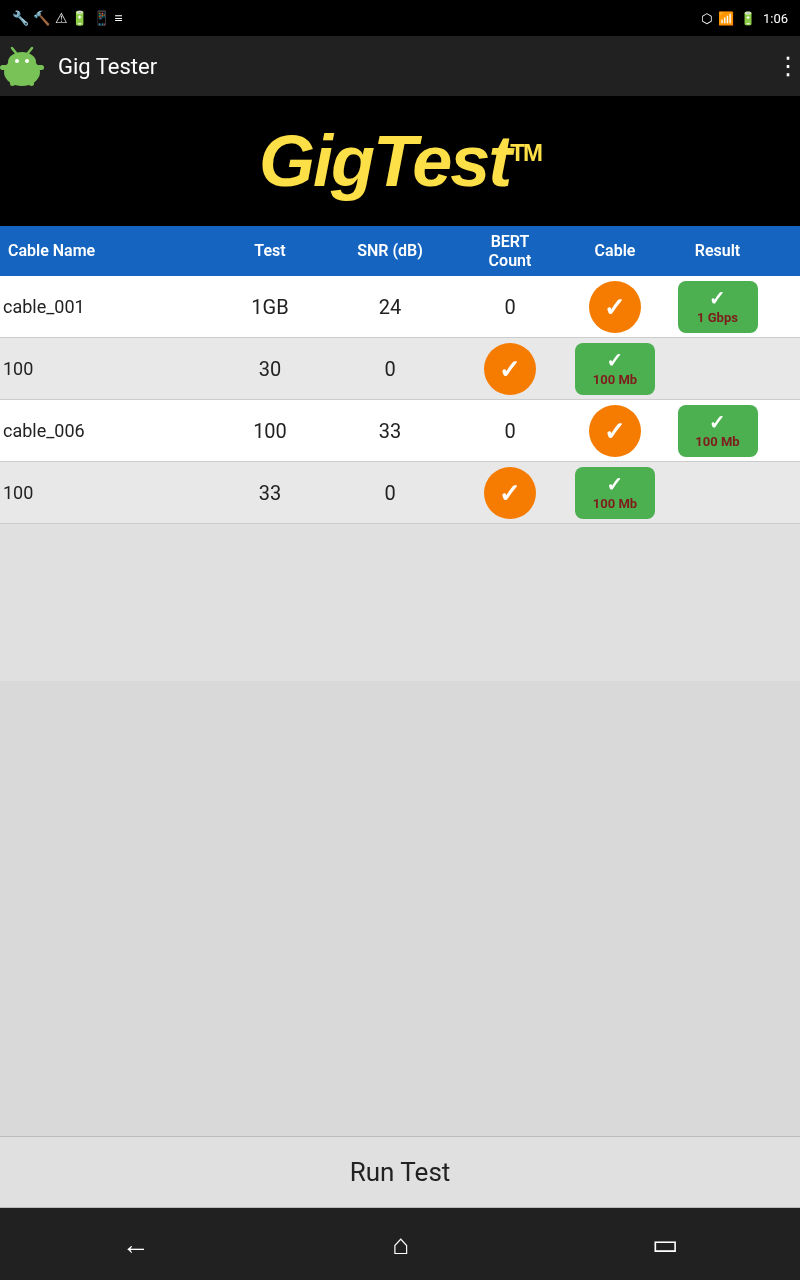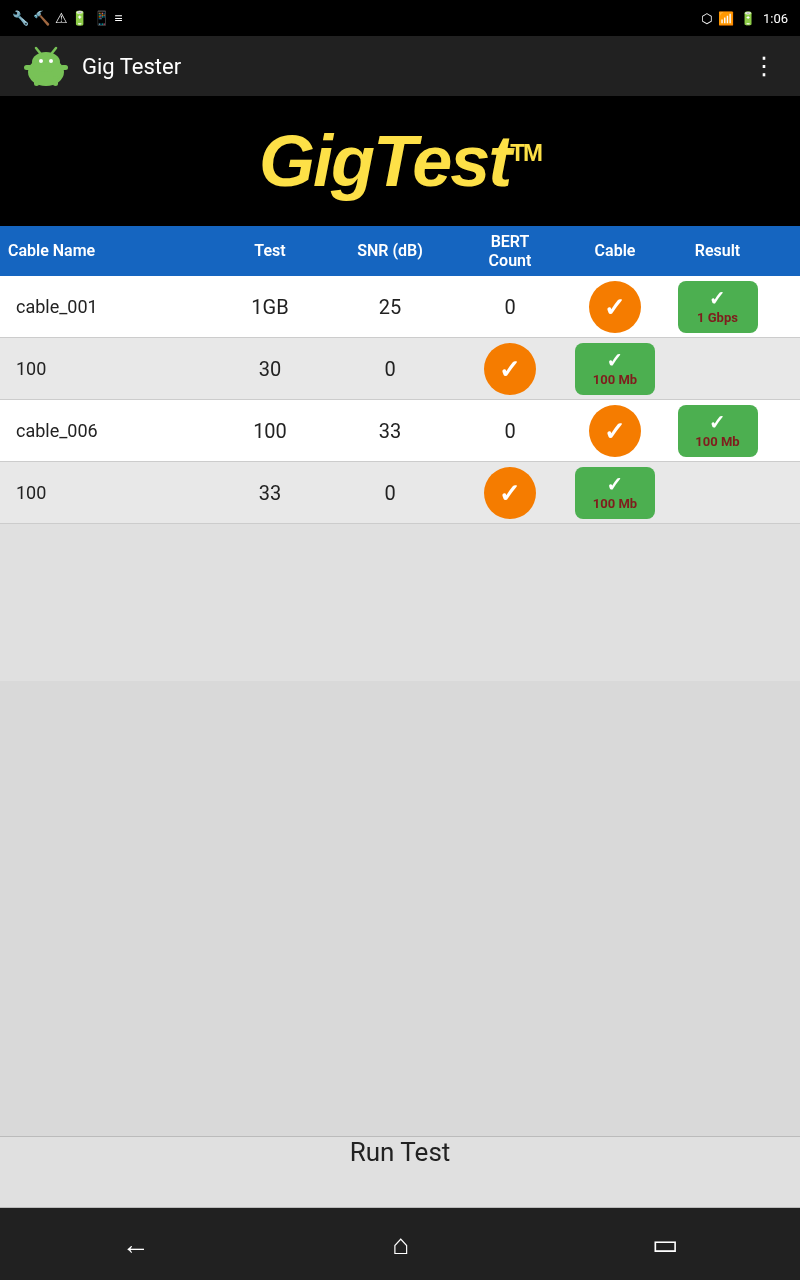--- a/index.html
+++ b/index.html
@@ -39,21 +39,21 @@
       color: #fff;
       font-size: 14px;
     }
 
     
     #app-bar {
       background: #212121;
       height: 60px;
       display: flex;
       align-items: center;
-      padding: 0 24px;
+      padding: 0 0;
       flex-shrink: 0;
     }
     #app-bar-logo {
       width: 44px;
       height: 44px;
       margin-right: 14px;
     }
     #app-bar-title {
       color: #fff;
       font-size: 22px;
@@ -140,21 +140,21 @@
     .table-row.odd {
       background: #e8e8e8;
     }
     .td {
       text-align: center;
       font-size: 20px;
       color: #222;
     }
     .td:first-child {
       text-align: left;
-      padding-left: 16px;
+      padding-left: 3px;
       font-size: 18px;
     }
 
     .cable-check {
       background: #f57c00;
       width: 52px;
       height: 52px;
       border-radius: 26px;
       display: flex;
       align-items: center;
@@ -196,21 +196,21 @@
     #empty-area {
       flex: 1;
       background: #d9d9d9;
     }
 
     
     #run-test-button {
       background: #e0e0e0;
       height: 72px;
       display: flex;
-      align-items: flex-start;
+      align-items: center;
       justify-content: center;
       border-top: 1px solid #bbb;
       border-bottom: 1px solid #bbb;
       cursor: pointer;
       flex-shrink: 0;
     }
     #run-test-label {
       font-size: 26px;
       color: #222;
       font-weight: 400;
@@ -290,21 +290,21 @@
     <div class="th">BERT<br>Count</div>
     <div class="th">Cable</div>
     <div class="th">Result</div>
   </div>
 
   <div id="table-body">
 
     <div class="table-row even">
       <div class="td">cable_001</div>
       <div class="td">1GB</div>
-      <div class="td">25</div>
+      <div class="td">24</div>
       <div class="td">0</div>
       <div class="td">
         <div class="cable-check">
           <span class="checkmark">✓</span>
         </div>
       </div>
       <div class="td">
         <div class="result-badge">
           <span class="checkmark">✓</span>
           <span class="badge-label">1 Gbps</span>

